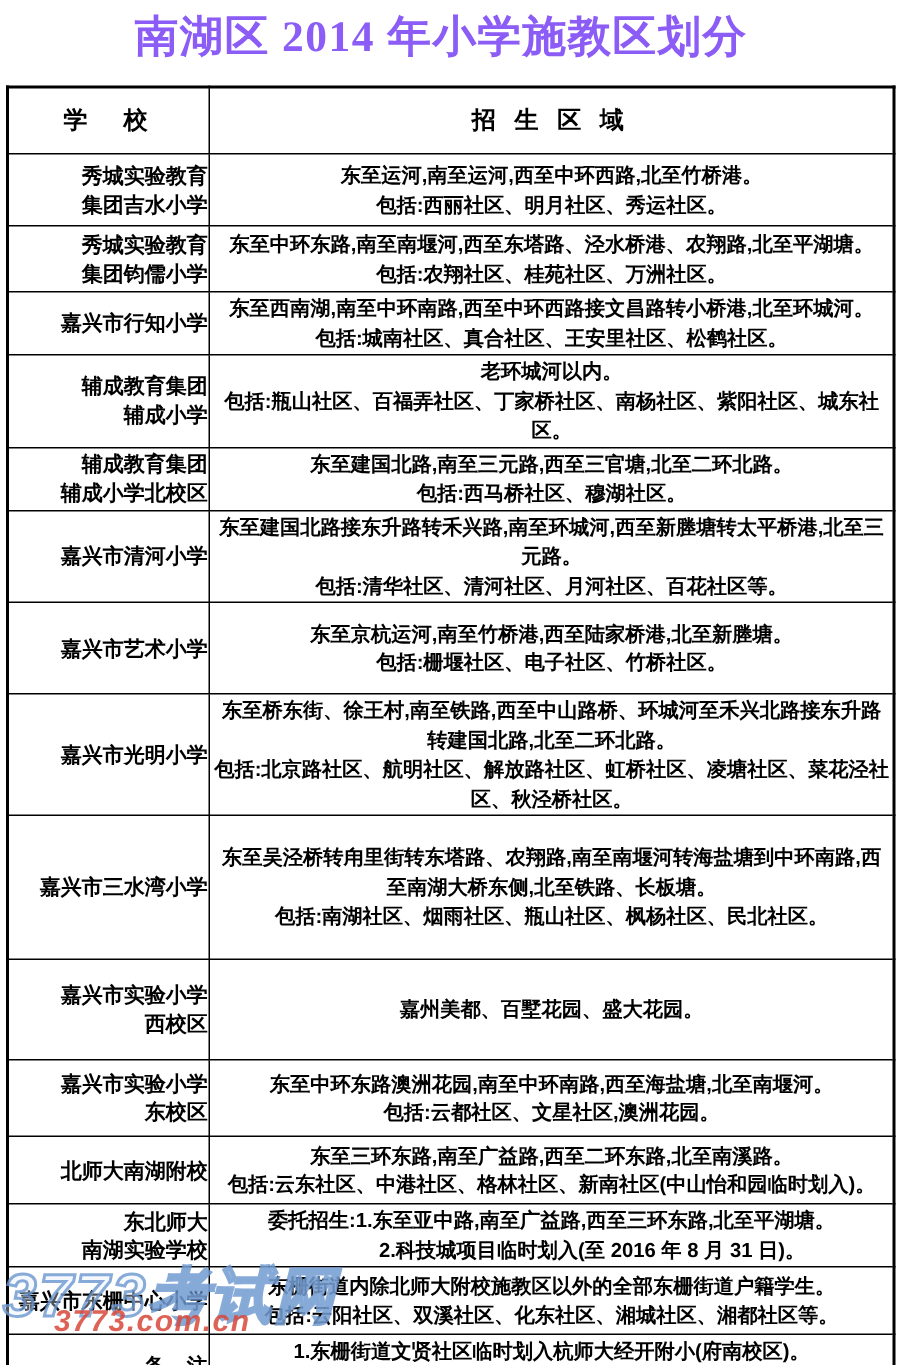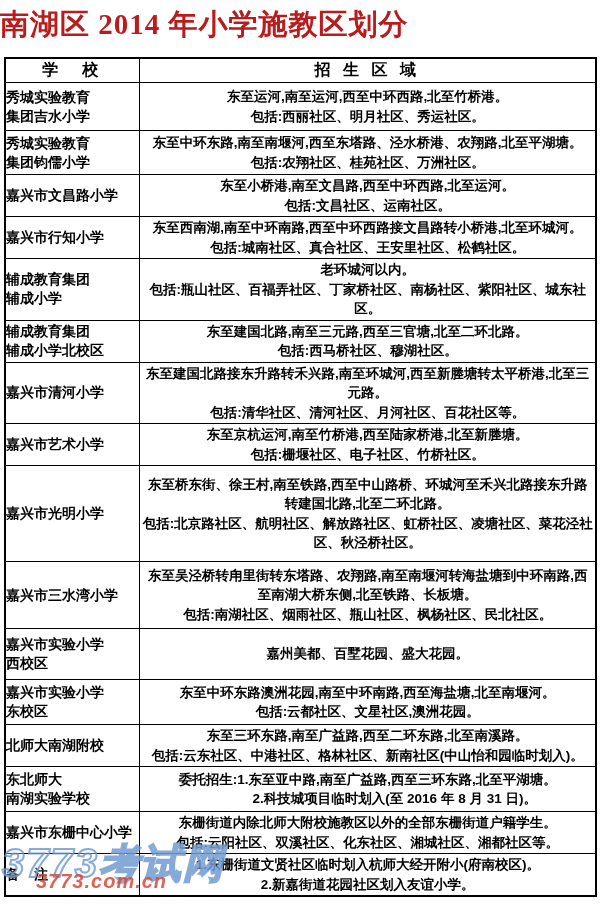--- a/index.html
+++ b/index.html
@@ -1,35 +1,35 @@
 <!DOCTYPE html>
 <html><head>
 <meta charset="utf-8">
 <style>
   html,body{margin:0;padding:0;}
   body{
     width:600px;height:910px;background:#ffffff;position:relative;
     overflow:hidden;font-family:"Liberation Sans",sans-serif;color:#000;
   }
   .page-title{
-    margin:5px 12px 0 0;font-size:29px;font-weight:bold;
-    letter-spacing:1px;font-family:"Liberation Serif",serif;color:#b91c1c;
+    margin:5px 12px 0 0;text-align:center;font-size:29px;font-weight:bold;
+    letter-spacing:1px;font-family:"Liberation Serif",serif;color:#8b5cf6;
   }
   table.district{
     position:absolute;left:4px;top:57px;width:593px;
     border-collapse:collapse;table-layout:fixed;
     border:2px solid #000;
   }
   .district th,.district td{
     border:1px solid #000;font-weight:bold;vertical-align:middle;
   }
-  .district th{font-size:16px;height:21px;padding:1px 0;text-align:center;letter-spacing:4px;}
+  .district th{font-size:16px;height:21px;padding:11px 0;text-align:center;letter-spacing:4px;}
   col.c-school{width:134px;}
   td.school{
-    text-align:left;font-size:14px;line-height:19px;
+    text-align:right;font-size:14px;line-height:19px;
     white-space:pre-line;padding:1px 0;
   }
   td.region{
     font-size:13.5px;line-height:19.5px;white-space:pre-line;
     padding:1px 2px 1px 3px;text-align:center;
   }
   
   tbody tr:nth-child(1){height:48px;}
   tbody tr:nth-child(2){height:44px;}
   tbody tr:nth-child(3){height:40px;}
@@ -82,25 +82,20 @@
       <td class="school">秀城实验教育
 集团吉水小学</td>
       <td class="region">东至运河,南至运河,西至中环西路,北至竹桥港。
 包括:西丽社区、明月社区、秀运社区。</td>
     </tr>
     <tr>
       <td class="school">秀城实验教育
 集团钧儒小学</td>
       <td class="region">东至中环东路,南至南堰河,西至东塔路、泾水桥港、农翔路,北至平湖塘。
 包括:农翔社区、桂苑社区、万洲社区。</td>
-    </tr>
-    <tr>
-      <td class="school">嘉兴市文昌路小学</td>
-      <td class="region">东至小桥港,南至文昌路,西至中环西路,北至运河。
-包括:文昌社区、运南社区。</td>
     </tr>
     <tr>
       <td class="school">嘉兴市行知小学</td>
       <td class="region">东至西南湖,南至中环南路,西至中环西路接文昌路转小桥港,北至环城河。
 包括:城南社区、真合社区、王安里社区、松鹤社区。</td>
     </tr>
     <tr>
       <td class="school">辅成教育集团
 辅成小学</td>
       <td class="region">老环城河以内。

